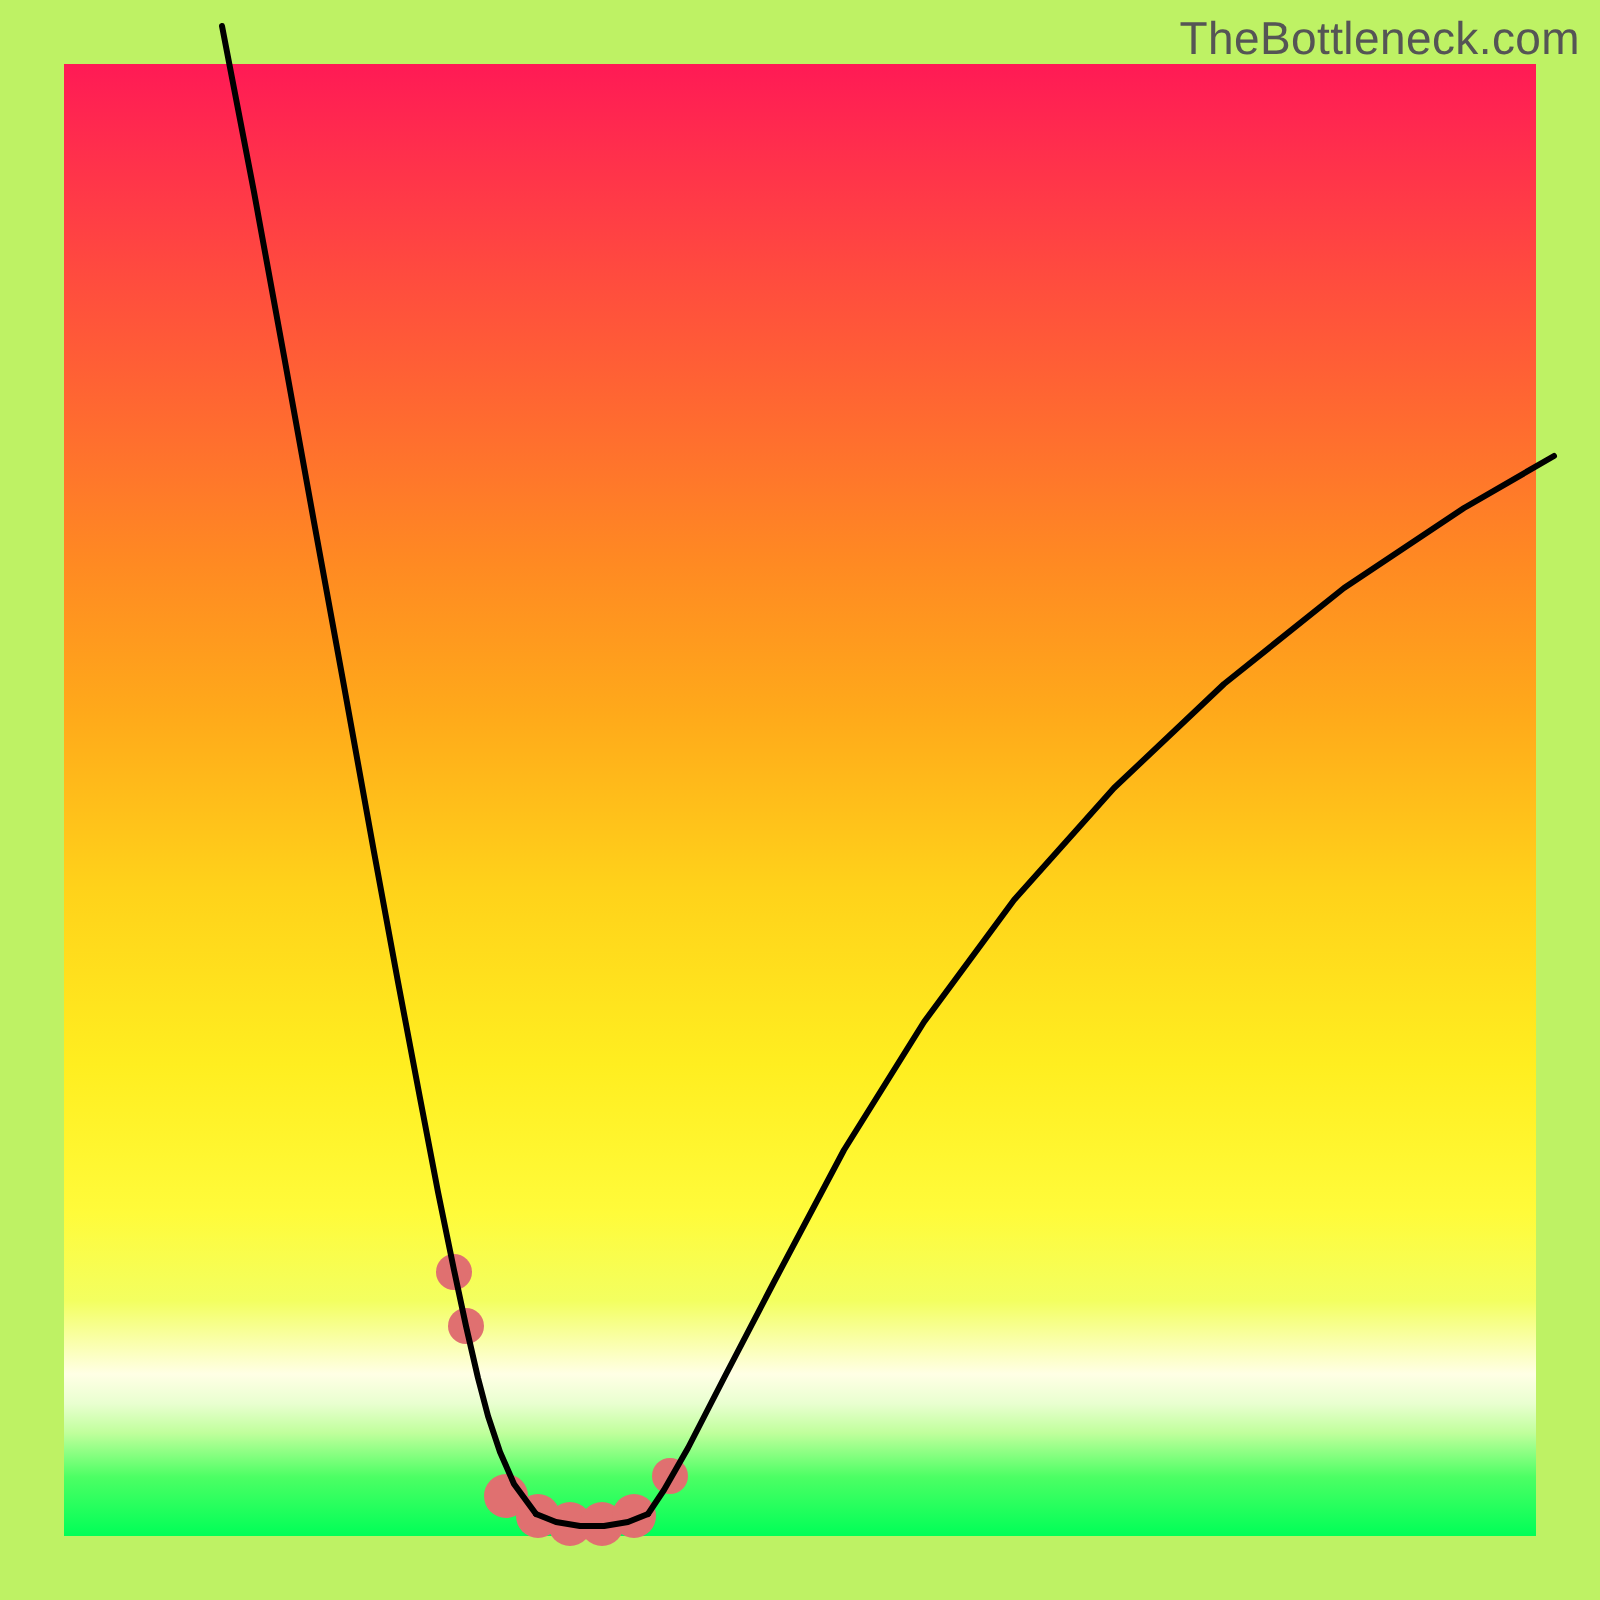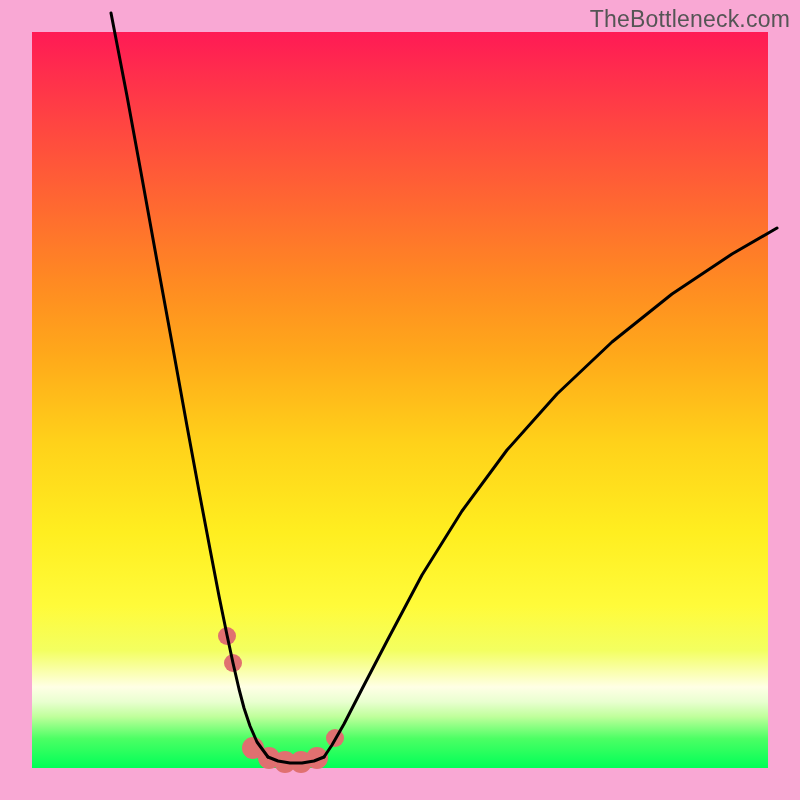--- a/index.html
+++ b/index.html
@@ -8,21 +8,21 @@
     width: 800px;
     height: 800px;
     background: #000;
     overflow: hidden;
     font-family: Arial, Helvetica, sans-serif;
   }
   .frame {
     position: absolute;
     left: 0; top: 0;
     width: 800px; height: 800px;
-    background: #f9a8d4;
+    background: #bef264;
   }
   .plot-area {
     position: absolute;
     left: 32px;
     top: 32px;
     width: 736px;
     height: 736px;
     background: linear-gradient(to bottom,
       #ff1a55 0%,
       #ff2f4c 6%,

